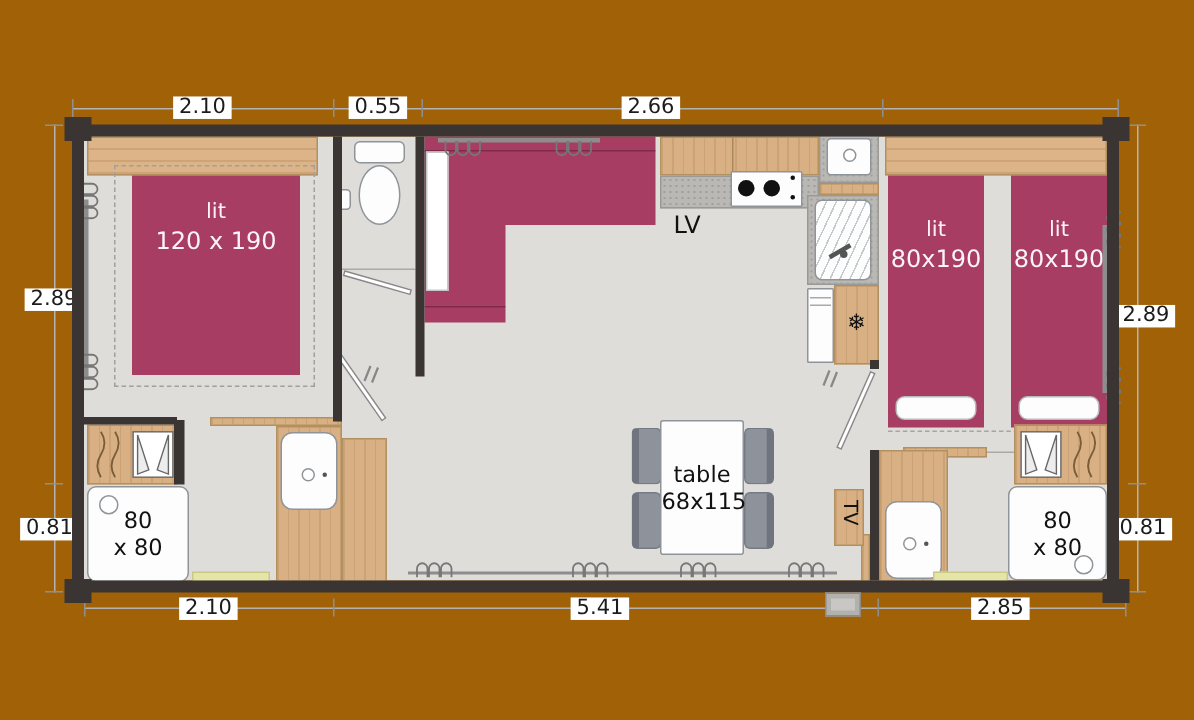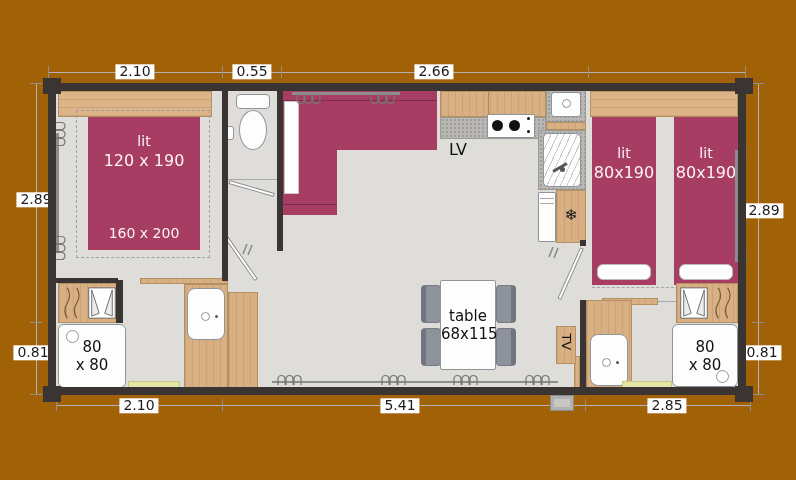--- a/index.html
+++ b/index.html
@@ -73,21 +73,20 @@
   <div class="abs floor" style="left:56px;top:91px;width:682px;height:296px;"></div>
 
   <div class="abs woodh" style="left:58px;top:91px;width:154px;height:26px;"></div>
   <div class="abs dashedbox" style="left:76px;top:110px;width:134px;height:148px;"></div>
   <div class="abs accent" style="left:88px;top:117px;width:112px;height:133px;display:flex;flex-direction:column;justify-content:space-between;">
     <div class="bedtext" style="margin-top:16px;">
       <div class="t1">lit</div>
       <div class="t2">120 x 190</div>
     </div>
     <div class="opttext" style="margin-bottom:8px;">
-      <div class="t2">160 x 200</div>
     </div>
   </div>
   <div class="abs" style="left:56px;top:133px;width:3px;height:118px;background:#8d8d8d;"></div>
   <div class="abs" style="left:48px;top:124px;transform:rotate(90deg);"><svg width="26" height="11" viewBox="0 0 26 11">
         <path d="M2 11 V5 a3.5 3.5 0 0 1 7 0 V11 M10 11 V5 a3.5 3.5 0 0 1 7 0 V11 M18 11 V5 a3.5 3.5 0 0 1 7 0 V11" fill="none" stroke="#777" stroke-width="1.2"></path>
       </svg></div>
   <div class="abs" style="left:48px;top:238px;transform:rotate(90deg);"><svg width="26" height="11" viewBox="0 0 26 11">
         <path d="M2 11 V5 a3.5 3.5 0 0 1 7 0 V11 M10 11 V5 a3.5 3.5 0 0 1 7 0 V11 M18 11 V5 a3.5 3.5 0 0 1 7 0 V11" fill="none" stroke="#777" stroke-width="1.2"></path>
       </svg></div>
 

